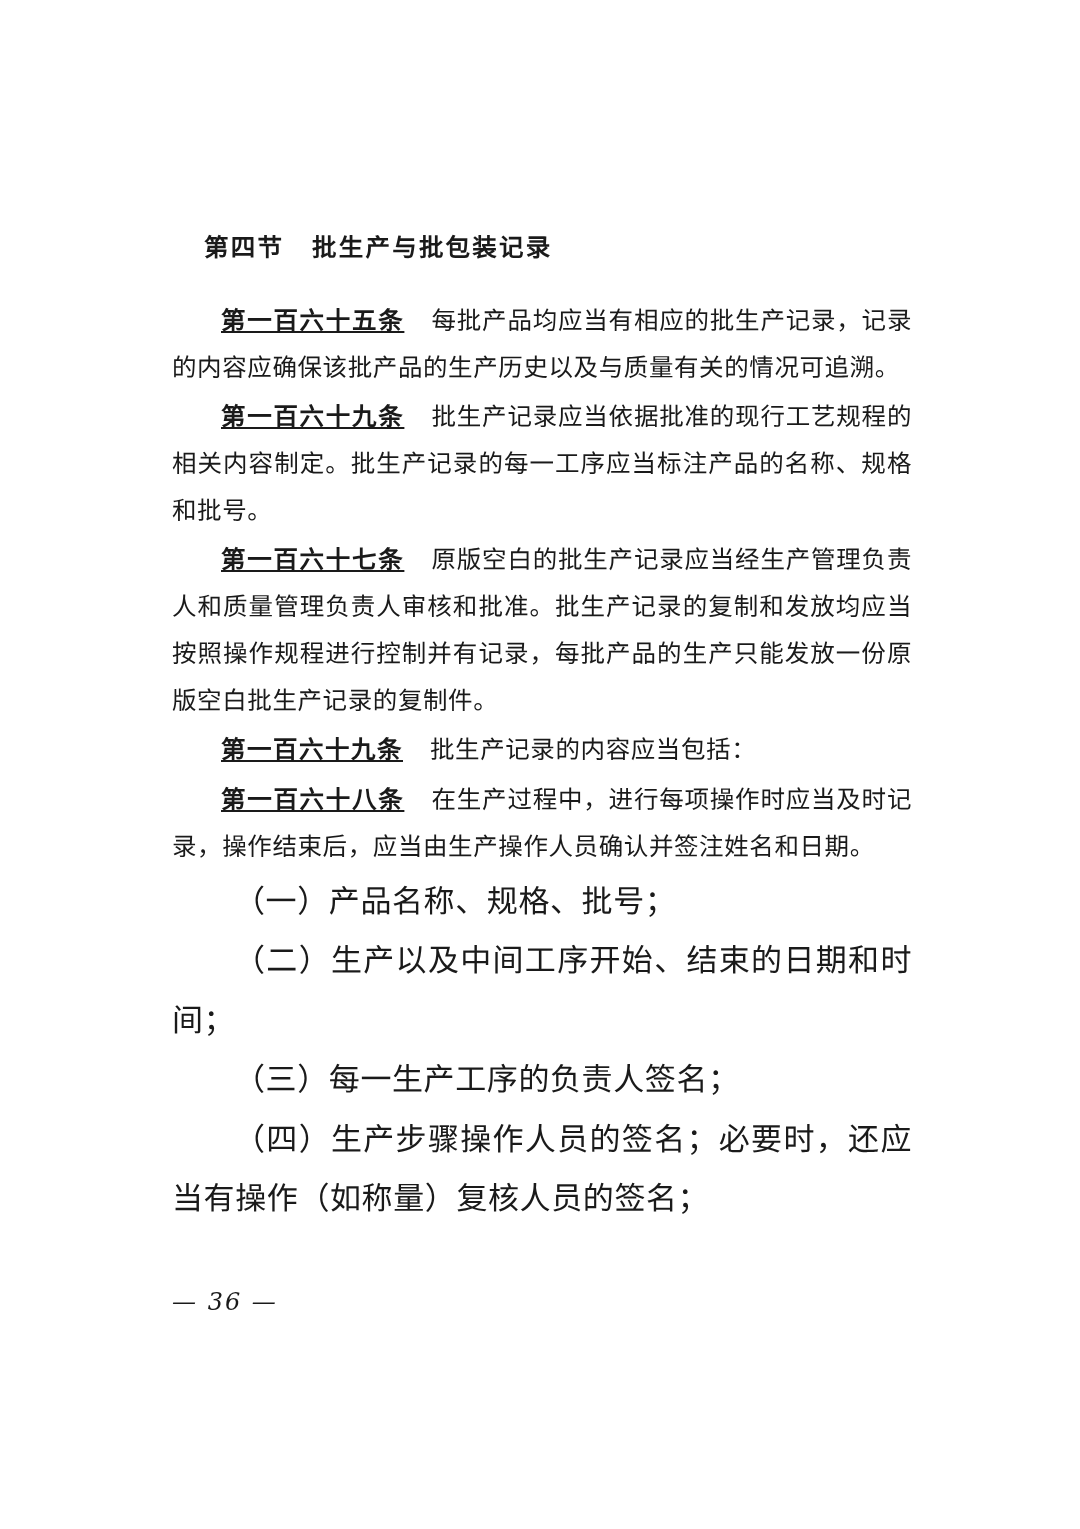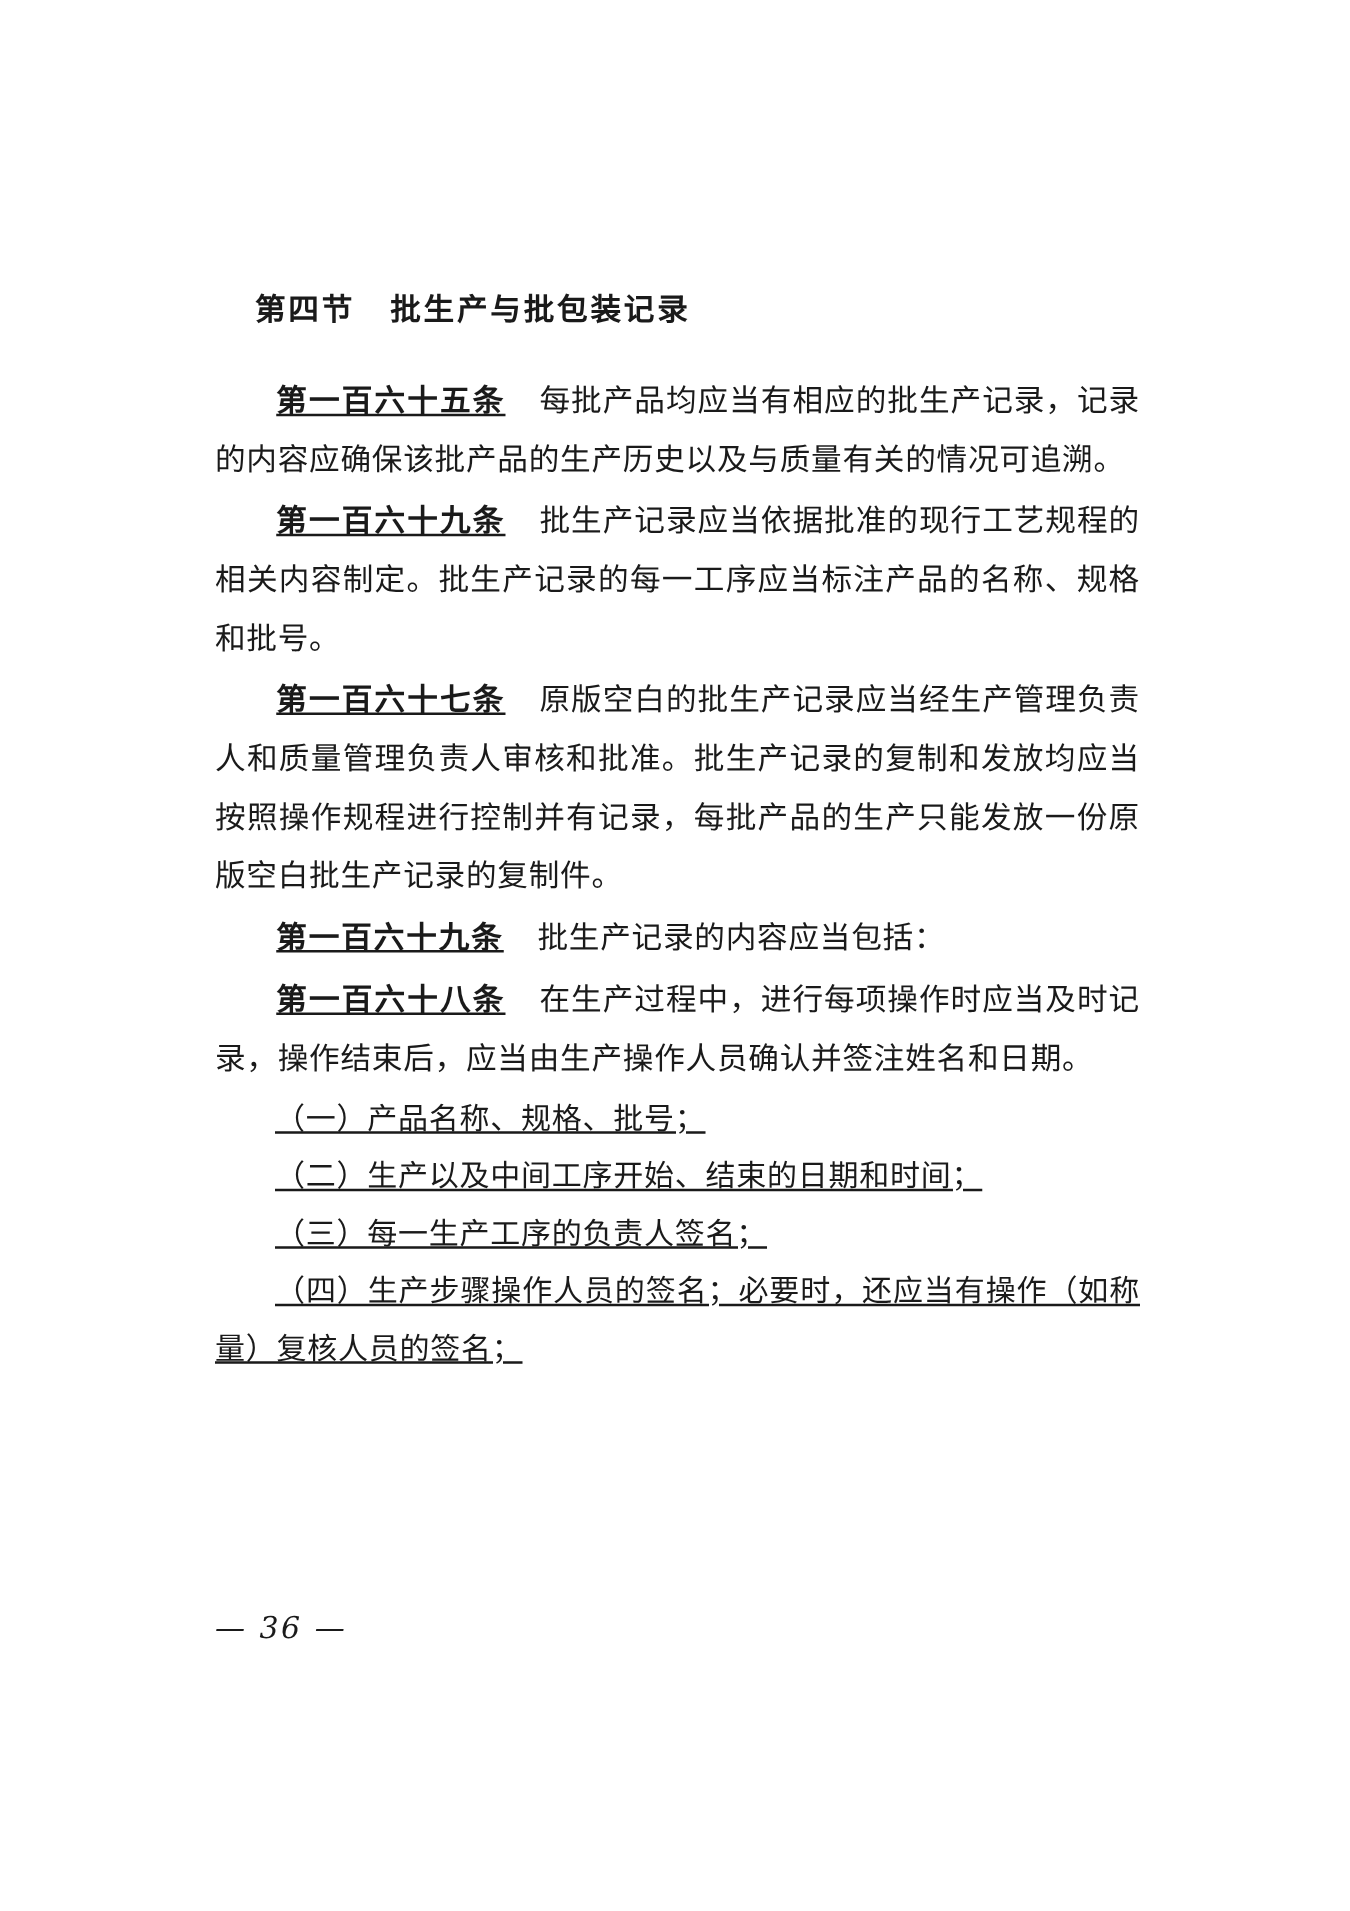--- a/index.html
+++ b/index.html
@@ -56,28 +56,27 @@
   p.para .art-no {
     font-weight: 700;
     letter-spacing: 1.5px;
     text-decoration: underline;
   }
   p.para .gap {
     display: inline-block;
     width: 1.1em;
   }
   p.item {
-    font-size: 24px;
+    font-size: 31px;
     line-height: 1.92;
     margin: 0;
     text-align: justify;
     text-justify: inter-character;
     letter-spacing: 0.6px;
     text-indent: 2em;
-    text-decoration: underline;
   }
   .page-number {
     position: absolute;
     left: 172px;
     top: 1288px;
     width: 160px;
     font-size: 24px;
     letter-spacing: 2px;
     color: #1a1a1a;
     text-align: left;

